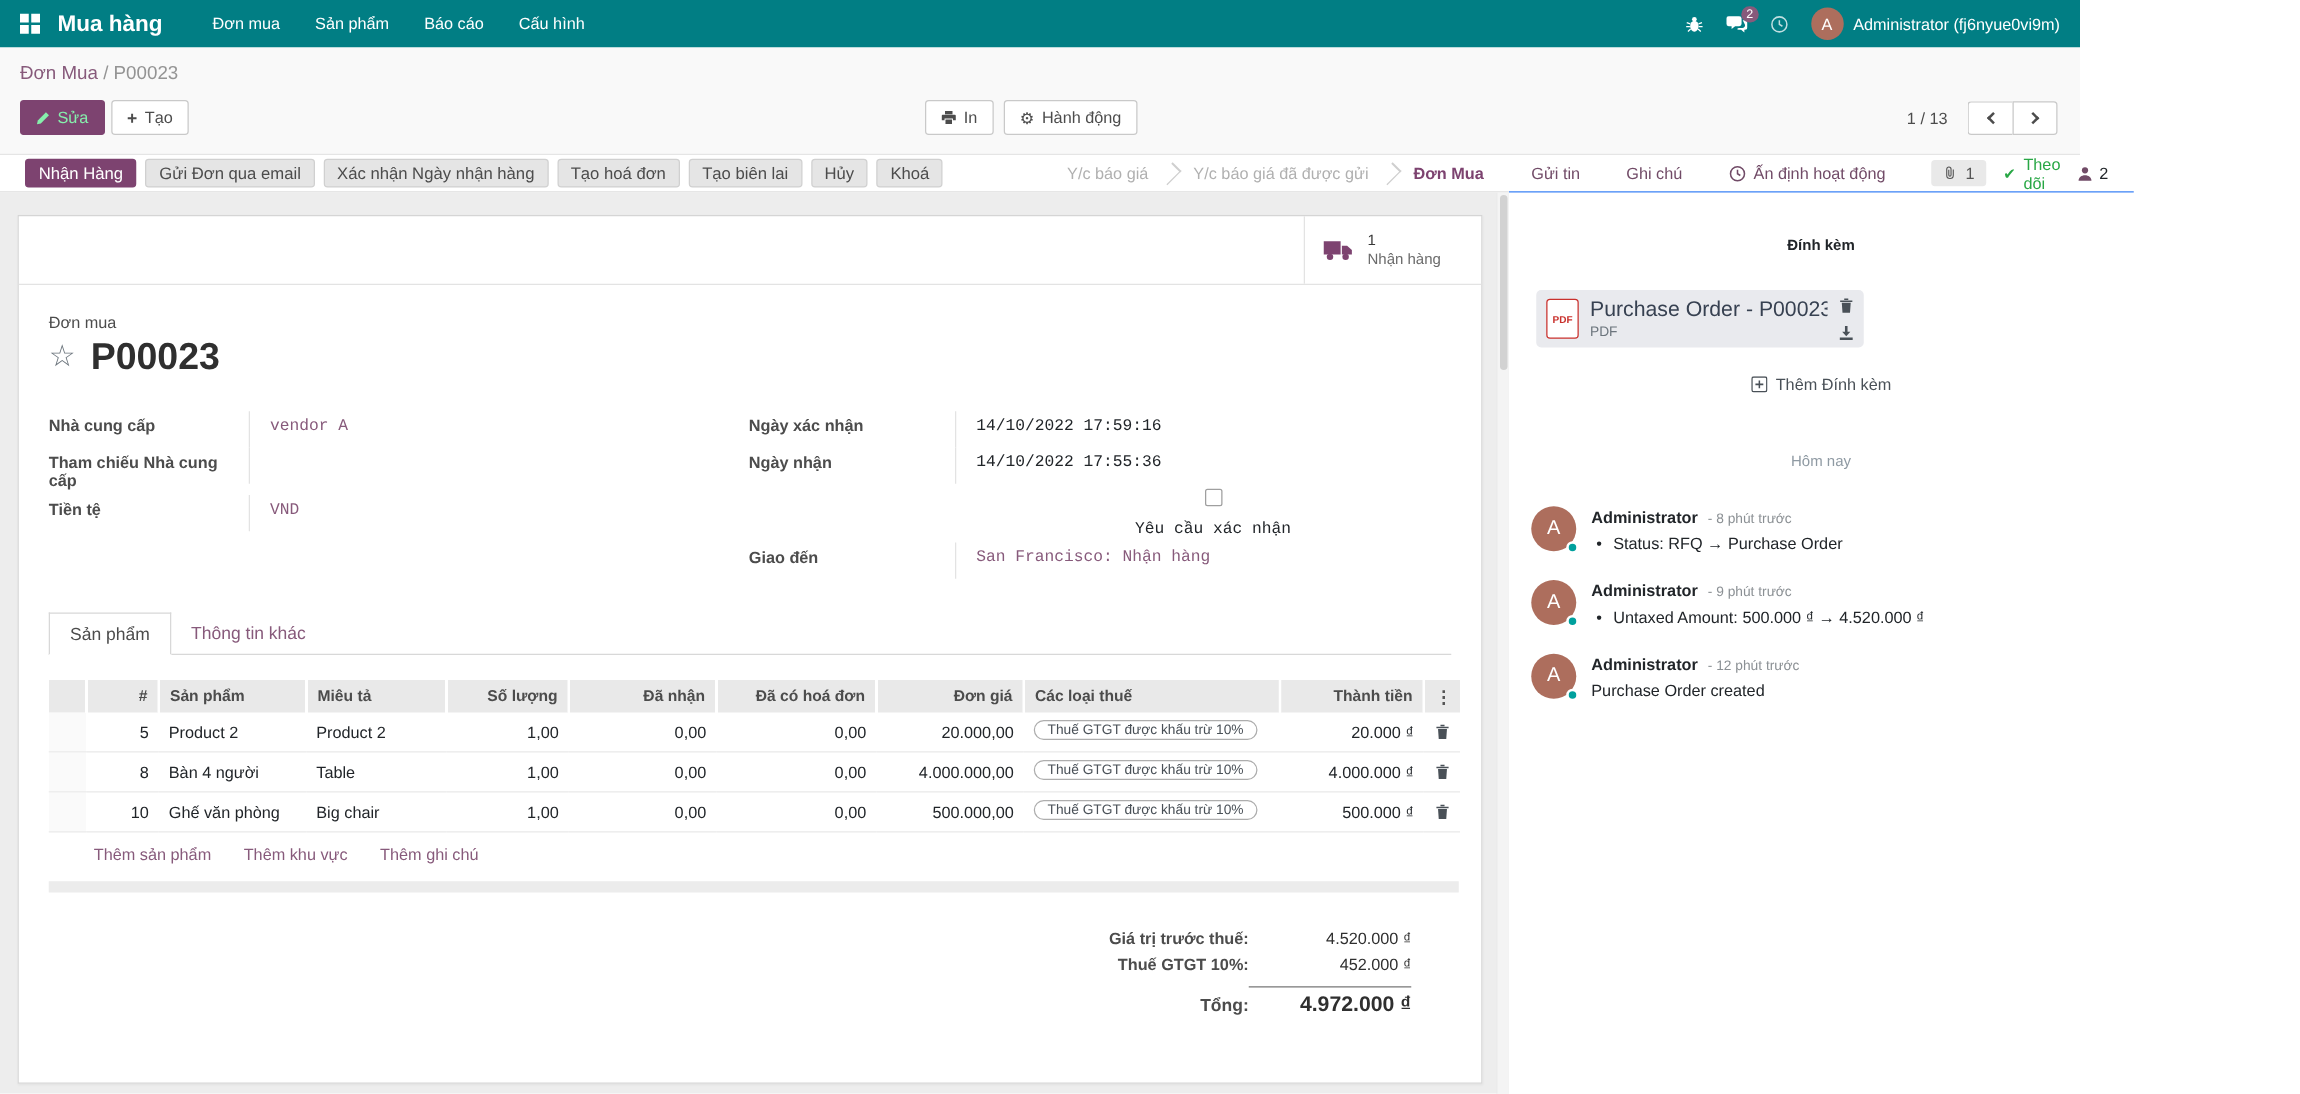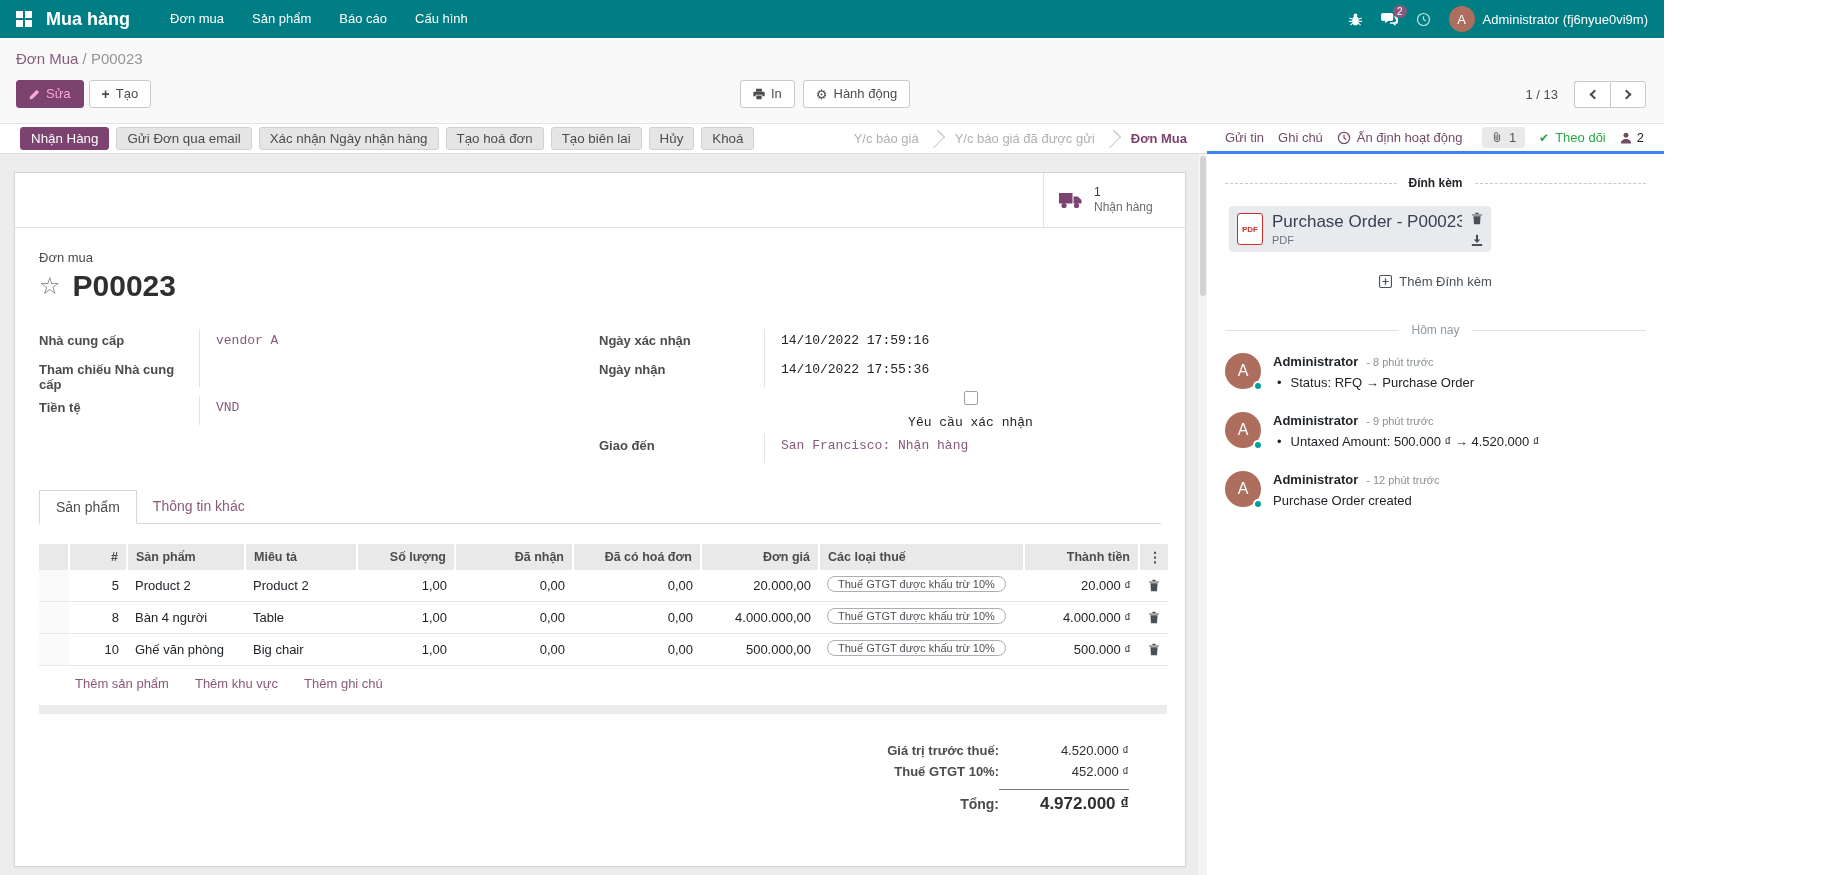--- a/index.html
+++ b/index.html
@@ -21,21 +21,21 @@
   .user-wrap { display:flex; align-items:center; gap:8px; cursor:pointer; }
   .dim { opacity:.75; }
 
   
   .control { background:#f9f9f9; padding:12px 16px 14px; flex:0 0 auto; }
   .breadcrumb { font-size:15px; margin-bottom:12px; }
   .bc-link { color:#875A7B; cursor:pointer; }
   .bc-sep, .bc-cur { color:#949494; }
   .btnrow { display:flex; align-items:center; height:30px; position:relative; }
   .btn { display:inline-flex; align-items:center; gap:6px; border:1px solid #c9c9c9; background:#fff; color:#4c4c4c; border-radius:3px; padding:4px 12px; font-size:13px; cursor:pointer; line-height:18px; }
-  .btn-primary { background:#7d4370; border-color:#7d4370; color:#f9a8d4; }
+  .btn-primary { background:#7d4370; border-color:#7d4370; color:#86efac; }
   .grp-left { display:flex; gap:5px; }
   .grp-center { position:absolute; left:724px; display:flex; gap:8px; }
   .grp-right { margin-left:auto; display:flex; align-items:center; gap:16px; padding-right:2px; }
   .pager-val { color:#4c4c4c; }
   .pager-btns { display:flex; }
   .pager-btn { width:36px; height:27px; background:#fff; border:1px solid #c9c9c9; display:flex; align-items:center; justify-content:center; cursor:pointer; }
   .pager-btn:first-child { border-radius:3px 0 0 3px; border-right:none; }
   .pager-btn:last-child { border-radius:0 3px 3px 0; }
   .chev { display:inline-block; width:7px; height:7px; border-top:2px solid #4c4c4c; border-right:2px solid #4c4c4c; }
   .chev.l { transform:rotate(-135deg); margin-left:3px; }
@@ -111,30 +111,30 @@
   .totals { width:310px; margin:26px 32px 0 auto; }
   .trow { display:flex; align-items:baseline; justify-content:flex-end; padding:3px 0; }
   .trow .lbl { font-weight:bold; color:#4c4c4c; text-align:right; }
   .trow .val { width:130px; text-align:right; color:#2f2f2f; }
   .trow.grand { margin-top:4px; }
   .trow.grand .lbl { font-size:14px; }
   .trow.grand .val { font-size:17px; font-weight:bold; border-top:1px solid #777; padding-top:4px; }
 
   
   .chatter { flex:1; background:#fff; display:flex; flex-direction:column; min-height:0; }
-  .ch-topbar { height:30px; border-bottom:3px solid #3b82f6; display:flex; align-items:center; padding:0 20px 0 18px; gap:14px; flex:0 0 auto; }
+  .ch-topbar { height:30px; border-bottom:1px solid #3b82f6; display:flex; align-items:center; padding:0 20px 0 18px; gap:37px; flex:0 0 auto; }
   .ch-link { color:#714B67; cursor:pointer; display:flex; align-items:center; gap:6px; white-space:nowrap; }
   .ch-right { margin-left:auto; display:flex; align-items:center; gap:14px; }
   .attach-chip { background:#e9e9e9; border-radius:3px; padding:3px 9px; display:flex; align-items:center; gap:6px; color:#555; cursor:pointer; }
   .follow { color:#28a745; display:flex; align-items:center; gap:6px; cursor:pointer; }
   .follow .ck { font-size:12px; }
   .followers { display:flex; align-items:center; gap:5px; color:#212529; cursor:pointer; }
   .followers .pic { color:#714B67; display:flex; }
 
-  .divider { display:flex; align-items:center; gap:12px; margin:22px 18px 0; color:#212529; font-weight:bold; font-size:12px; }
+  .divider { display:flex; align-items:center; gap:12px; margin:22px 18px 0; color:#212529; font-weight:bold; font-size:12px;flex-direction:column; }
   .divider .dash { flex:1; border-top:1px dashed #c9c9c9; }
   .divider.today { font-weight:normal; color:#8f9aa3; margin-top:34px; }
   .divider.today .dash { border-top:1px solid #e2e2e2; }
 
   .attach-card { margin:16px 0 0 22px; width:262px; height:46px; background:#e9eaee; border-radius:4px; display:flex; align-items:center; padding:6px 8px; gap:9px; cursor:pointer; }
   .pdf-ic { width:26px; height:32px; background:#fff; border:1px solid #c9302c; border-radius:3px; color:#c9302c; font-size:8px; font-weight:bold; display:flex; align-items:center; justify-content:center; flex:0 0 auto; }
   .attach-meta { flex:1; min-width:0; }
   .attach-name { color:#374151; font-size:17px; white-space:nowrap; overflow:hidden; }
   .attach-type { color:#6c757d; font-size:11px; margin-top:2px; }
   .attach-actions { display:flex; flex-direction:column; justify-content:space-between; height:34px; color:#495057; }

